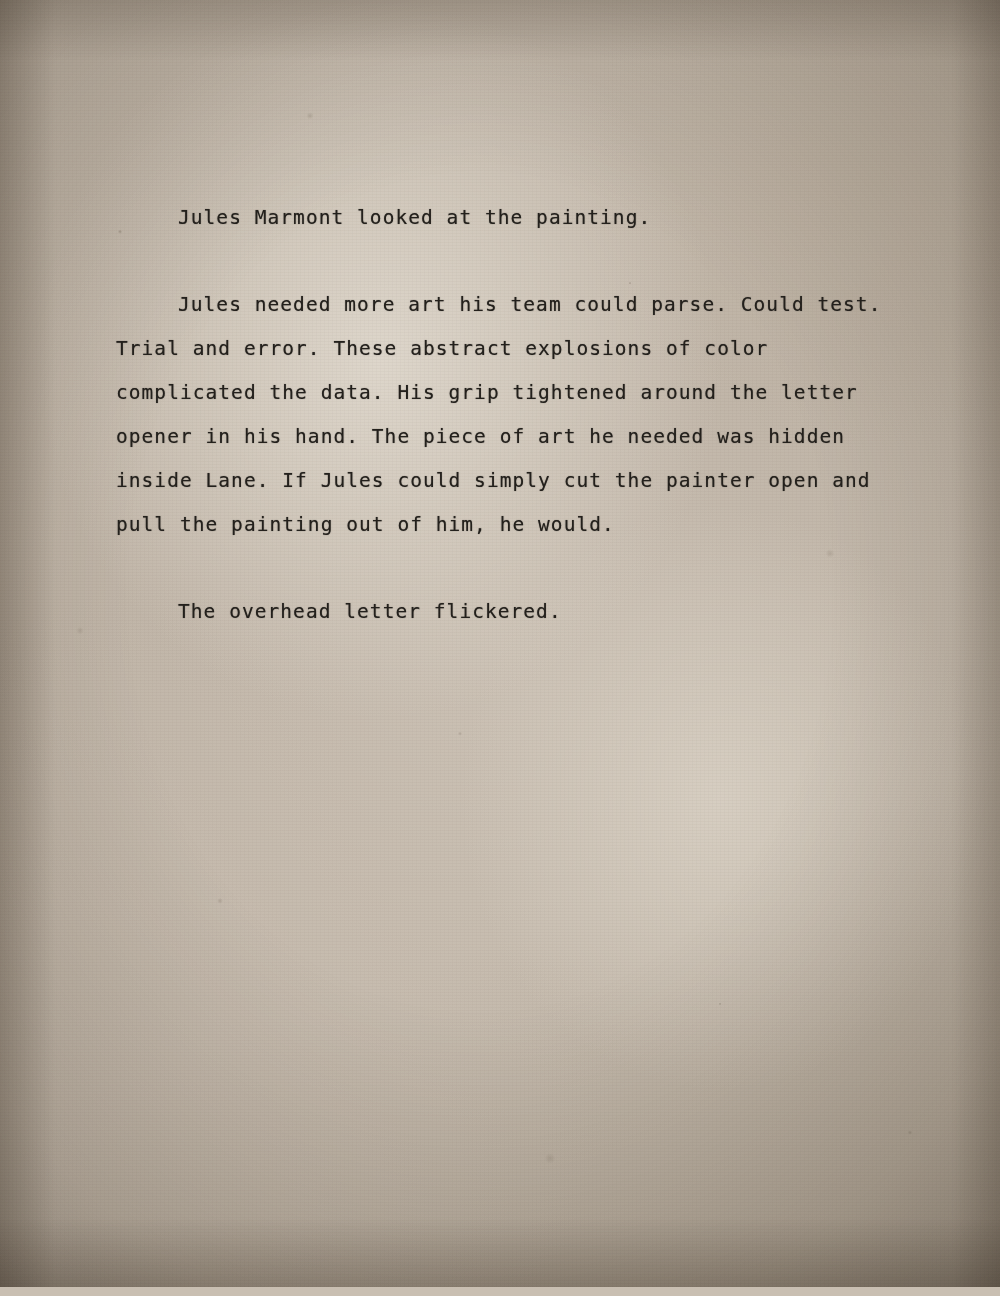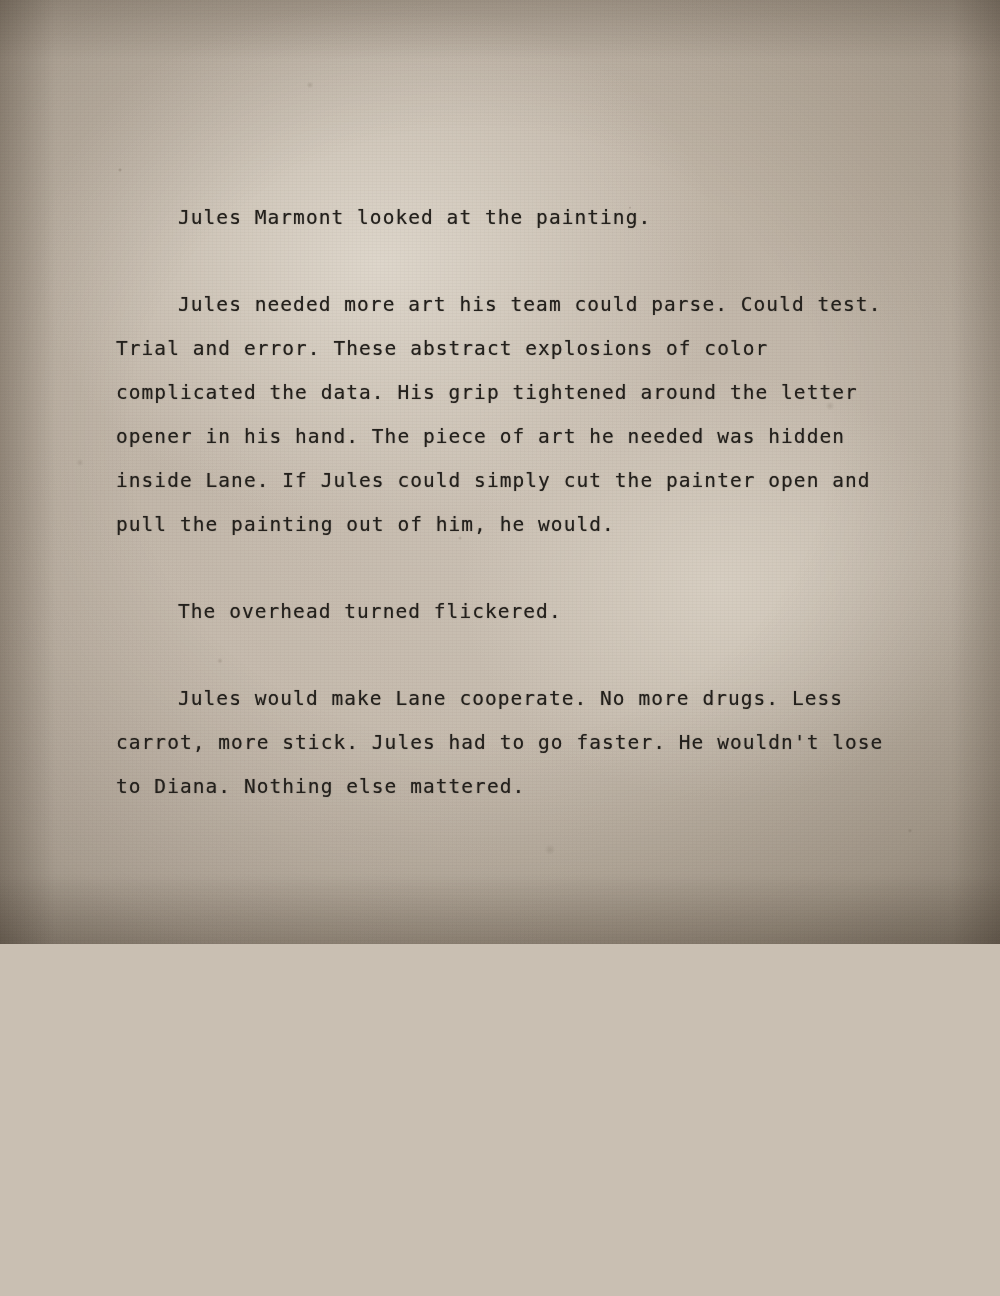--- a/index.html
+++ b/index.html
@@ -10,21 +10,21 @@
     width: 1000px;
     height: 1296px;
     overflow: hidden;
     background: #c9bfb2;
     font-family: "DejaVu Sans Mono", monospace;
   }
 
   .page {
     position: relative;
     width: 1000px;
-    height: 944px;
+    height: 1287px;
     box-sizing: border-box;
     
     background-color: #cbc1b4;
     background-image:
       radial-gradient(ellipse 55% 45% at 38% 28%, rgba(226,219,208,0.85) 0%, rgba(226,219,208,0.0) 62%),
       radial-gradient(ellipse 40% 35% at 72% 62%, rgba(221,213,201,0.7) 0%, rgba(221,213,201,0.0) 65%),
       radial-gradient(ellipse 60% 50% at 20% 80%, rgba(200,189,176,0.55) 0%, rgba(200,189,176,0.0) 70%),
       radial-gradient(ellipse 45% 30% at 88% 14%, rgba(188,176,160,0.6) 0%, rgba(188,176,160,0.0) 70%),
       radial-gradient(ellipse 70% 60% at 50% 50%, rgba(206,197,185,0.35) 0%, rgba(150,138,122,0.30) 100%),
       linear-gradient(160deg, #d4cabd 0%, #c6bbae 40%, #cdc3b6 68%, #bcb1a2 100%);
@@ -108,16 +108,15 @@
 
 <div class="page">
   <div class="grain"></div>
   <div class="blotches"></div>
   <div class="vignette"></div>
   <div class="edge-dark"></div>
 
   <div class="text-block">
     <p class="para">Jules Marmont looked at the painting.</p>
     <p class="para">Jules needed more art his team could parse. Could test. Trial and error. These abstract explosions of color complicated the data. His grip tightened around the letter opener in his hand. The piece of art he needed was hidden inside Lane. If Jules could simply cut the painter open and pull the painting out of him, he would.</p>
-    <p class="para">The overhead turned flickered.</p>
-    <p class="para">Jules would make Lane cooperate. No more drugs. Less carrot, more stick. Jules had to go faster. He wouldn't lose to Diana. Nothing else mattered.</p>
+    <p class="para">The overhead letter flickered.</p>
   </div>
 </div>
 
 </body></html>

